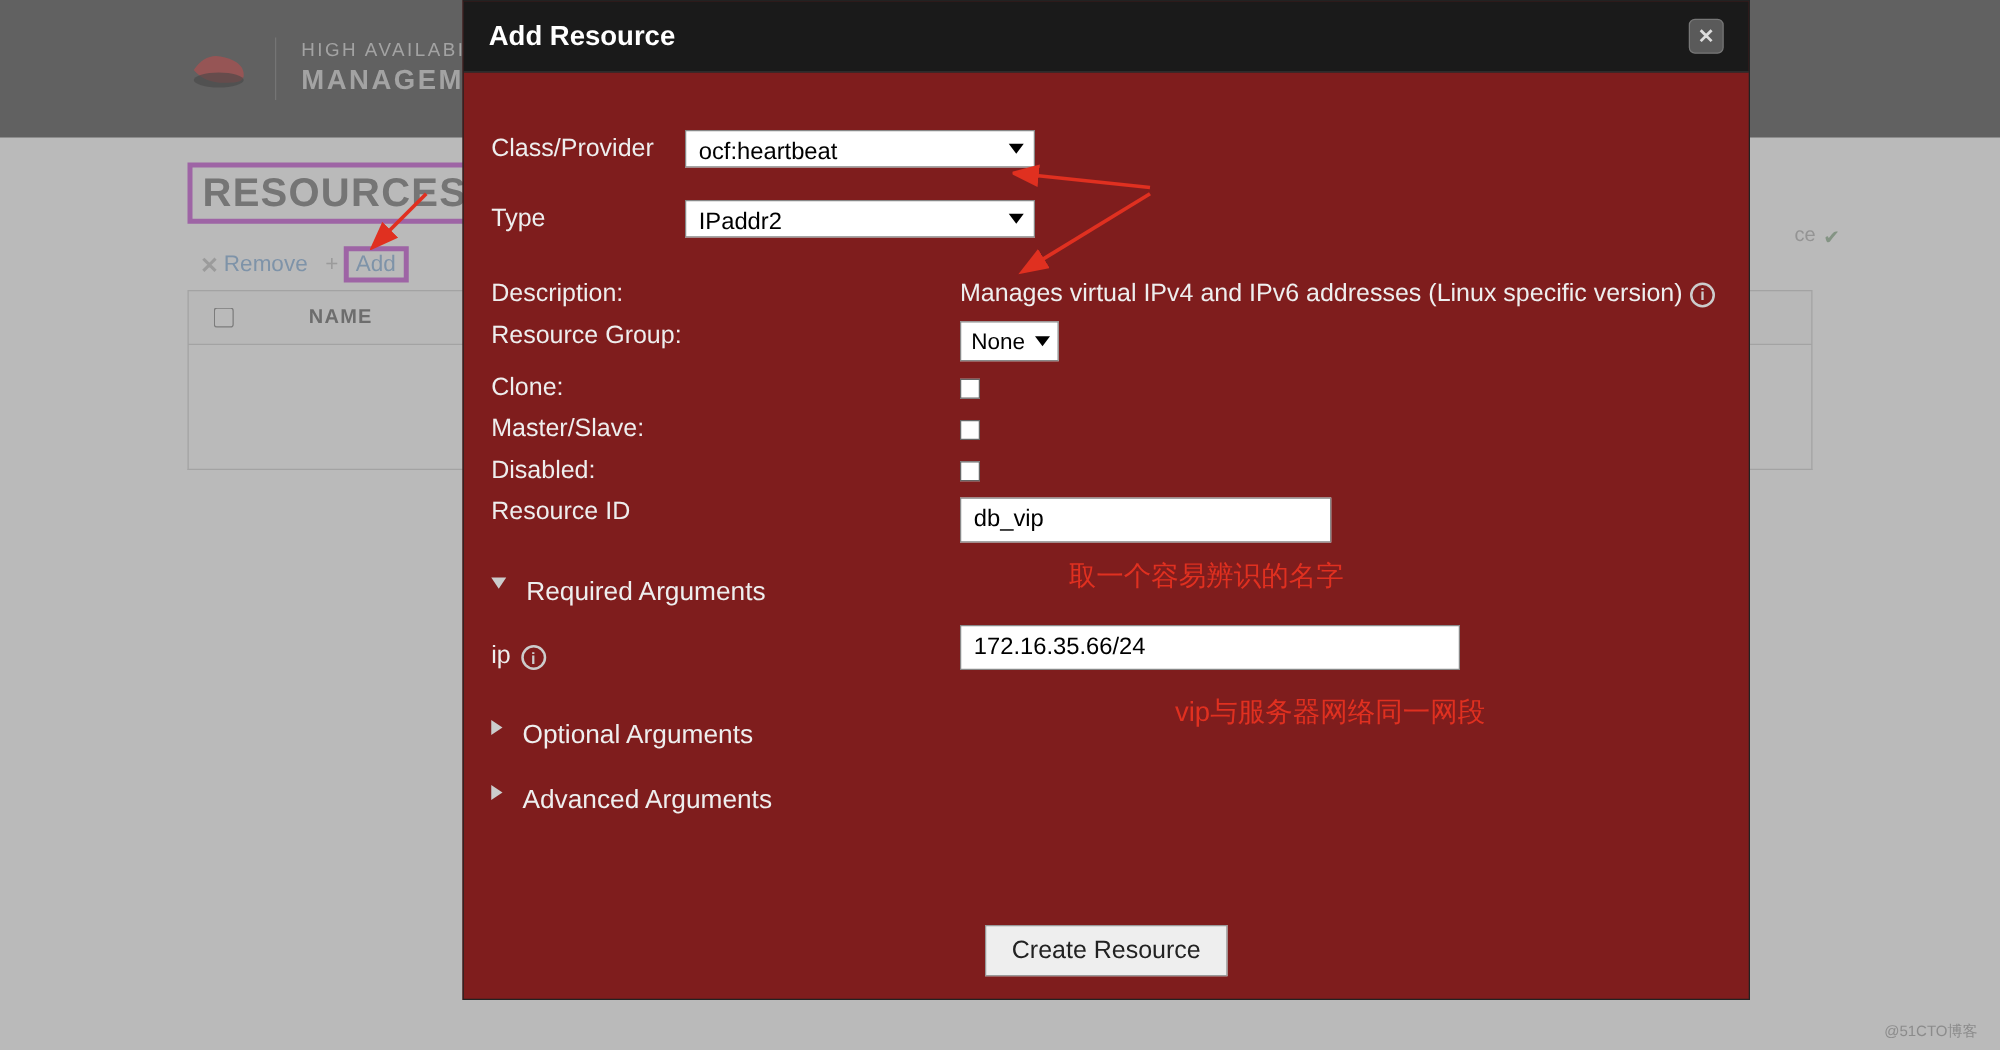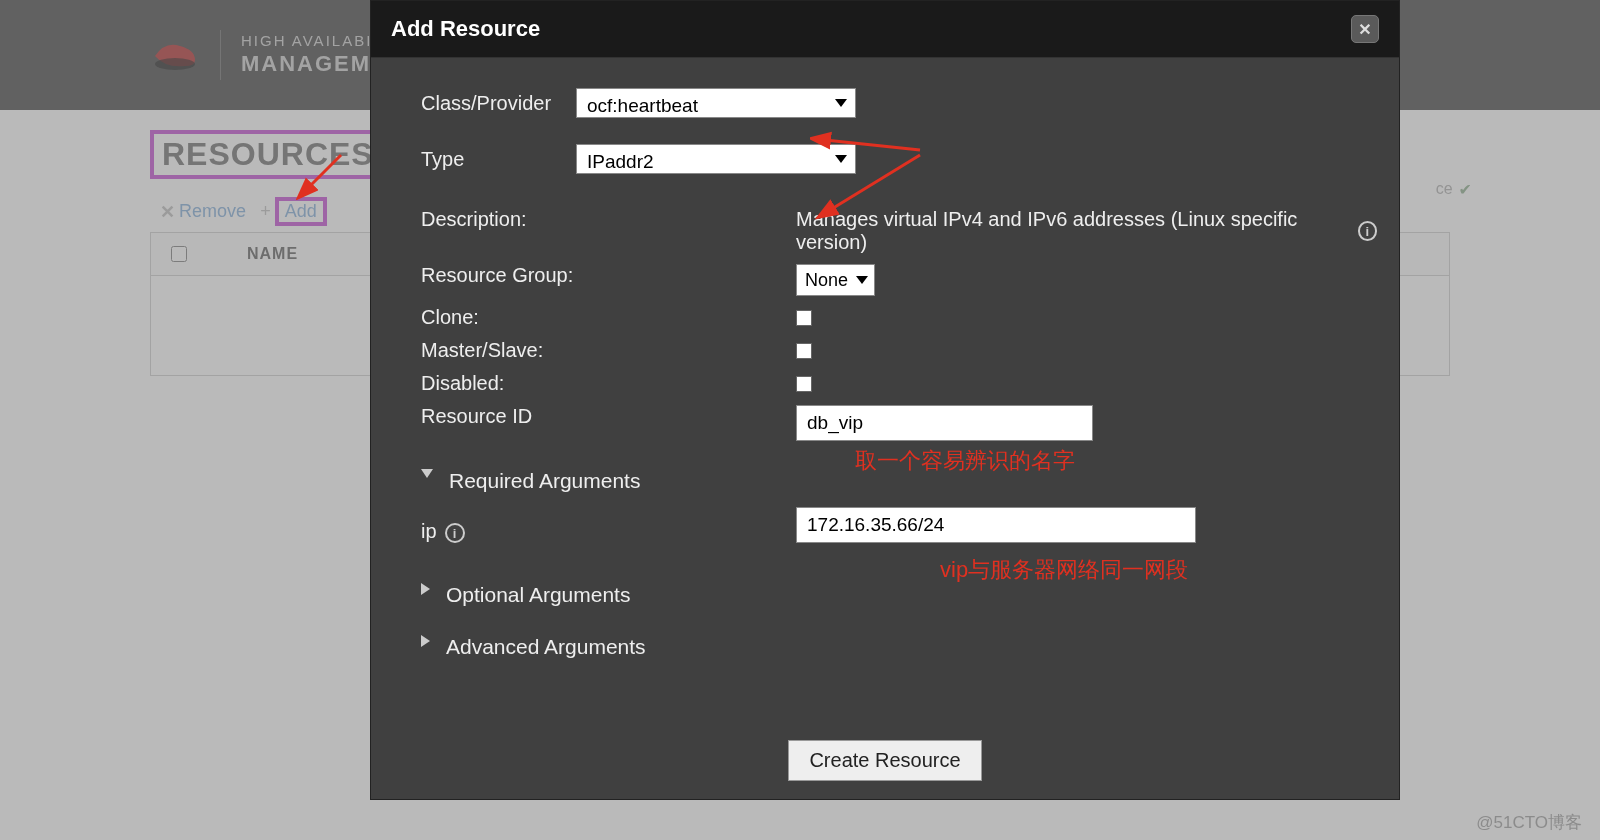--- a/index.html
+++ b/index.html
@@ -24,26 +24,26 @@
 .tb-plus { color: #bbb; }
 .tb-add { color: #7aa8d8; border: 4px solid #c040d0; padding: 0 6px; }
 .table-head { border: 1px solid #ccc; background: #fafafa; padding: 12px 20px; display: flex; align-items: center; gap: 60px; color: #555; font-weight: 700; letter-spacing: 1px; }
 .table-head input[type=checkbox] { width: 16px; height: 16px; }
 .table-body { border: 1px solid #ccc; border-top: none; height: 100px; background: #fff; }
 
 .right-strip { position: absolute; right: 128px; top: 180px; color: #aaa; font-size: 16px; display: flex; gap: 6px; z-index: 1; }
 .right-strip .chk { color: #8a8; }
 
 
-.modal { position: absolute; left: 370px; top: 0; width: 1030px; height: 800px; background: #404040; color: #e6e6e6; z-index: 20; border: 1px solid #222; }
+.modal { position: absolute; left: 370px; top: 0; width: 1030px; height: 800px; background: #7f1d1d; color: #e6e6e6; z-index: 20; border: 1px solid #222; }
 .modal-header { background: #1a1a1a; padding: 14px 20px; display: flex; align-items: center; justify-content: space-between; border-bottom: 1px solid #333; }
 .modal-title { font-size: 22px; font-weight: 700; color: #fff; }
 .close-btn { width: 28px; height: 28px; background: #5a5a5a; border-radius: 5px; display: flex; align-items: center; justify-content: center; color: #ddd; font-weight: bold; cursor: pointer; border: 1px solid #777; }
 
-.modal-body { padding: 30px 22px 10px 22px; font-size: 20px; margin-left: 28px; }
+.modal-body { padding: 46px 22px 10px 22px; font-size: 20px; }
 .field-row { display: flex; align-items: center; margin-bottom: 26px; }
 .field-label { width: 155px; color: #eee; }
 .select-box { position: relative; width: 280px; height: 30px; background: #fff; color: #000; border: 1px solid #888; display: flex; align-items: flex-end; padding: 0 10px; font-size: 19px; }
 .select-caret { position: absolute; right: 8px; top: 50%; transform: translateY(-50%); width: 0; height: 0; border-left: 6px solid transparent; border-right: 6px solid transparent; border-top: 8px solid #000; }
 
 .meta-row { display: flex; margin-bottom: 10px; font-size: 20px; }
 .meta-label { width: 375px; color: #eee; }
 .meta-value { flex: 1; color: #eee; display: flex; align-items: center; gap: 6px; }
 .info-icon { display: inline-flex; width: 20px; height: 20px; border: 2px solid #ccc; border-radius: 50%; align-items: center; justify-content: center; font-size: 13px; font-weight: bold; color: #ccc; font-style: normal; }
 .mini-select { position: relative; height: 32px; background: #fff; color: #000; border: 1px solid #888; padding: 0 26px 0 8px; display: inline-flex; align-items: center; font-size: 18px; }
@@ -56,21 +56,21 @@
 .tri-down { width: 0; height: 0; border-left: 6px solid transparent; border-right: 6px solid transparent; border-top: 9px solid #ccc; }
 .tri-right { width: 0; height: 0; border-top: 6px solid transparent; border-bottom: 6px solid transparent; border-left: 9px solid #ccc; }
 
 .ip-label-row { display: flex; align-items: flex-end; gap: 8px; }
 
 .annot { position: absolute; color: #e03020; font-size: 22px; font-weight: 400; z-index: 30; pointer-events: none; }
 
 .modal-footer { position: absolute; bottom: 18px; left: 0; right: 0; display: flex; justify-content: center; }
 .create-btn { background: #eee; color: #222; border: 1px solid #999; padding: 8px 20px; font-size: 20px; cursor: pointer; }
 
-.watermark { position: absolute; right: 18px; bottom: 6px; color: rgba(120,120,120,0.7); font-size: 17px; z-index: 40; }
+.watermark { position: absolute; right: 18px; bottom: 6px; color: rgba(120,120,120,0.7); font-size: 12px; z-index: 40; }
 
 .arrow-svg { position: absolute; z-index: 30; pointer-events: none; }
 </style>
 </head>
 <body>
 
 <div class="topbar">
   <div class="logo-hat">
     <svg viewBox="0 0 50 38">
         <path d="M5 20 Q15 5 30 10 Q45 14 45 24 Q45 30 35 30 Q15 32 5 20 Z" fill="#b02020"></path>

